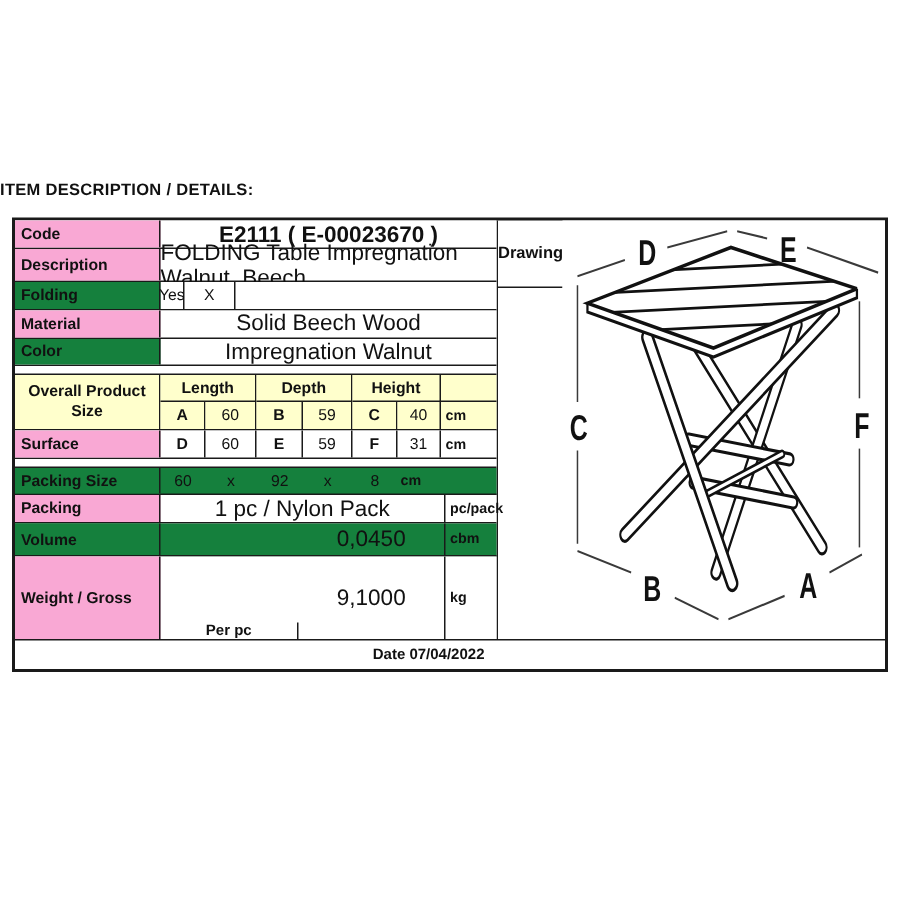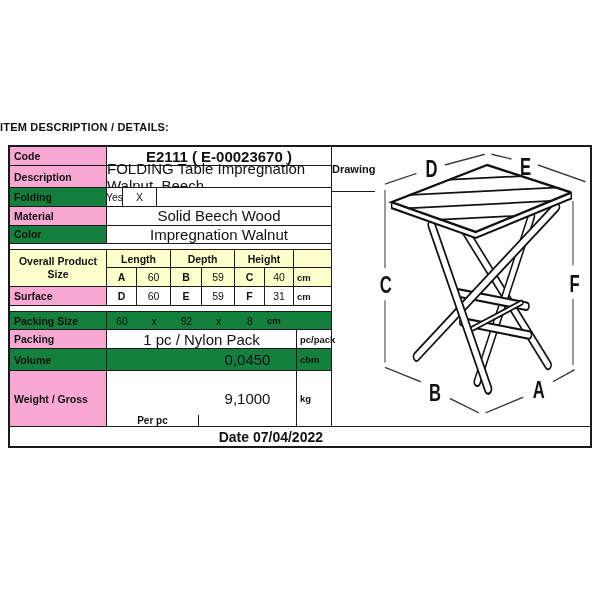--- a/index.html
+++ b/index.html
@@ -52,21 +52,21 @@
   .pgrid { flex:1; display:grid; grid-template-columns:30px 34px 31px 33px 30px 29px 1fr; }
   .pp { display:flex; align-items:center; justify-content:center; font-size:10.5px; }
   .pp.u { font-weight:bold; font-size:9.5px; justify-content:flex-start; padding-left:2px; }
 
   .draw-hdr { height:45px; border-bottom:1.5px solid #1a1a1a; display:flex; align-items:center;
               justify-content:center; font-weight:bold; font-size:11px; }
   .draw-area { flex:1; position:relative; background:#fff; }
   .draw-area svg { position:absolute; inset:0; width:100%; height:100%; }
 
   .date-row { height:20px; border-top:1.5px solid #1a1a1a; display:flex; align-items:center;
-              justify-content:flex-end; padding-right:267px; font-weight:bold; font-size:14px; }
+              justify-content:flex-end; padding-right:267px; font-weight:bold; font-size:10px; }
 </style>
 </head>
 <body>
 
 <div class="page">
 
   <div class="title">ITEM DESCRIPTION / DETAILS:</div>
 
   <div class="frame">
     <div class="body">

